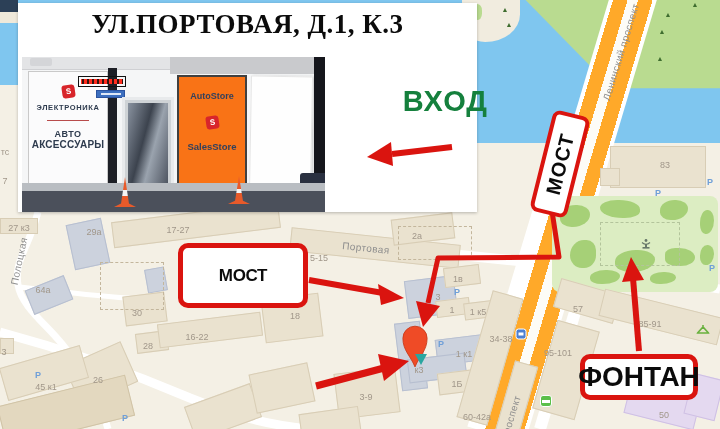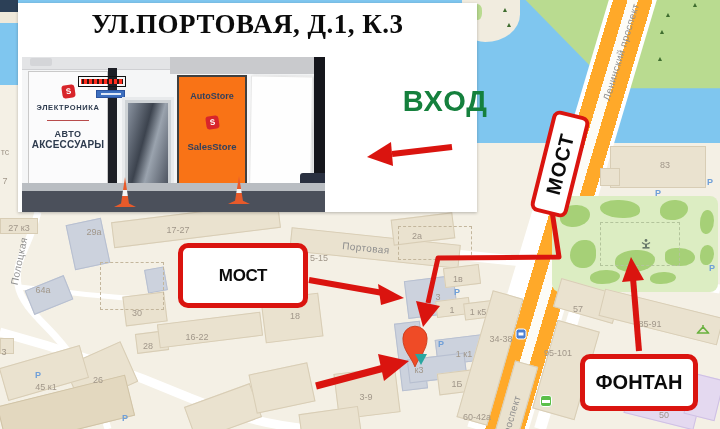--- a/index.html
+++ b/index.html
@@ -92,21 +92,21 @@
      background:linear-gradient(180deg,#e85a2a 0 45%,#f4f4f4 45% 62%,#e85a2a 62% 100%);
      clip-path:polygon(50% 0,68% 88%,100% 100%,0 100%,32% 88%);}
 
   
   #red-overlay{position:absolute;inset:0;z-index:7;pointer-events:none;}
   .callout{position:absolute;background:#fff;border:5px solid #da140f;border-radius:10px;z-index:8;
      display:flex;flex-direction:column;align-items:center;justify-content:center;
      color:#0b0b0b;font-weight:bold;text-align:center;line-height:1.12;}
   #co-carwash{left:178px;top:243px;width:130px;height:65px;font-size:17px;letter-spacing:-0.3px;}
   #co-shop{left:117px;top:352px;width:196px;height:61px;font-size:26px;letter-spacing:.5px;}
-  #co-fountain{left:580px;top:354px;width:118px;height:57px;font-size:20px;}
+  #co-fountain{left:580px;top:354px;width:118px;height:46px;font-size:28px;}
   #co-bridge{left:508px;top:145px;width:104px;height:38px;font-size:20px;letter-spacing:1px;
      border-width:4px;border-radius:8px;transform:rotate(-76deg);}
 
   
   #watermark{position:absolute;left:606px;top:389px;z-index:6;display:flex;align-items:center;opacity:.82;}
   .wm-logo{position:relative;width:34px;height:32px;}
   .wm-c{position:absolute;background:#fff;border-radius:50%;}
   #watermark span{color:#fff;font-size:27px;font-weight:bold;letter-spacing:.5px;}
 </style>
 </head>

